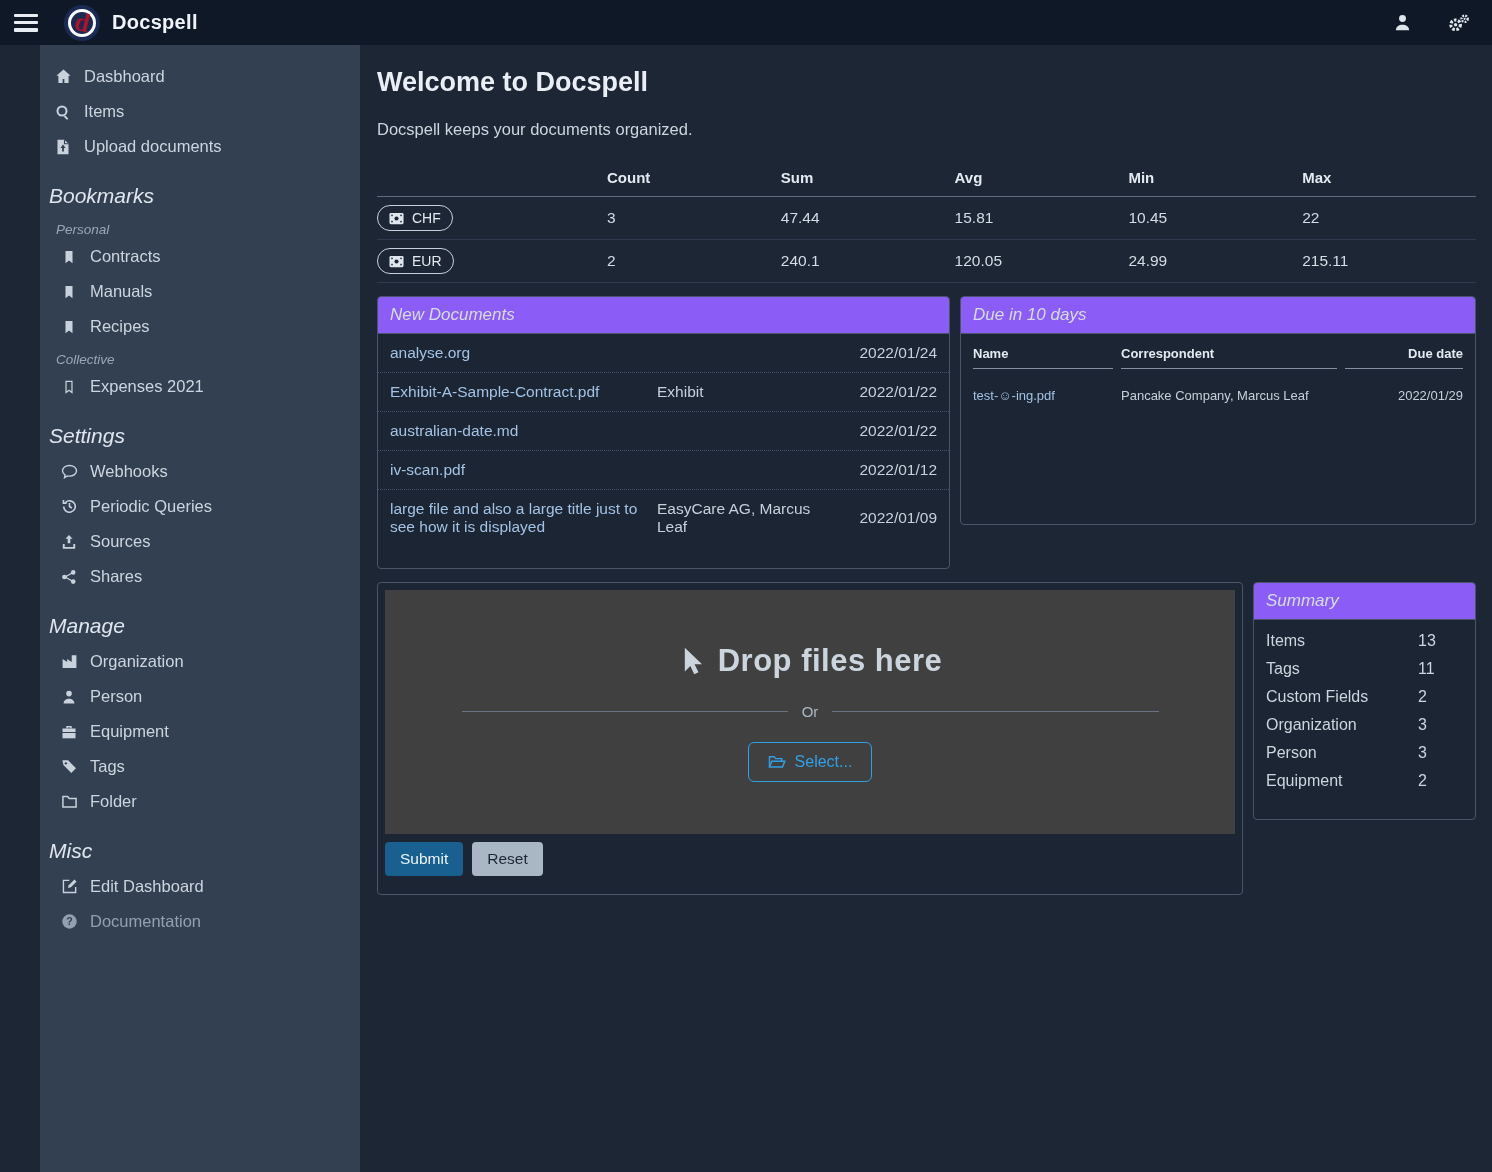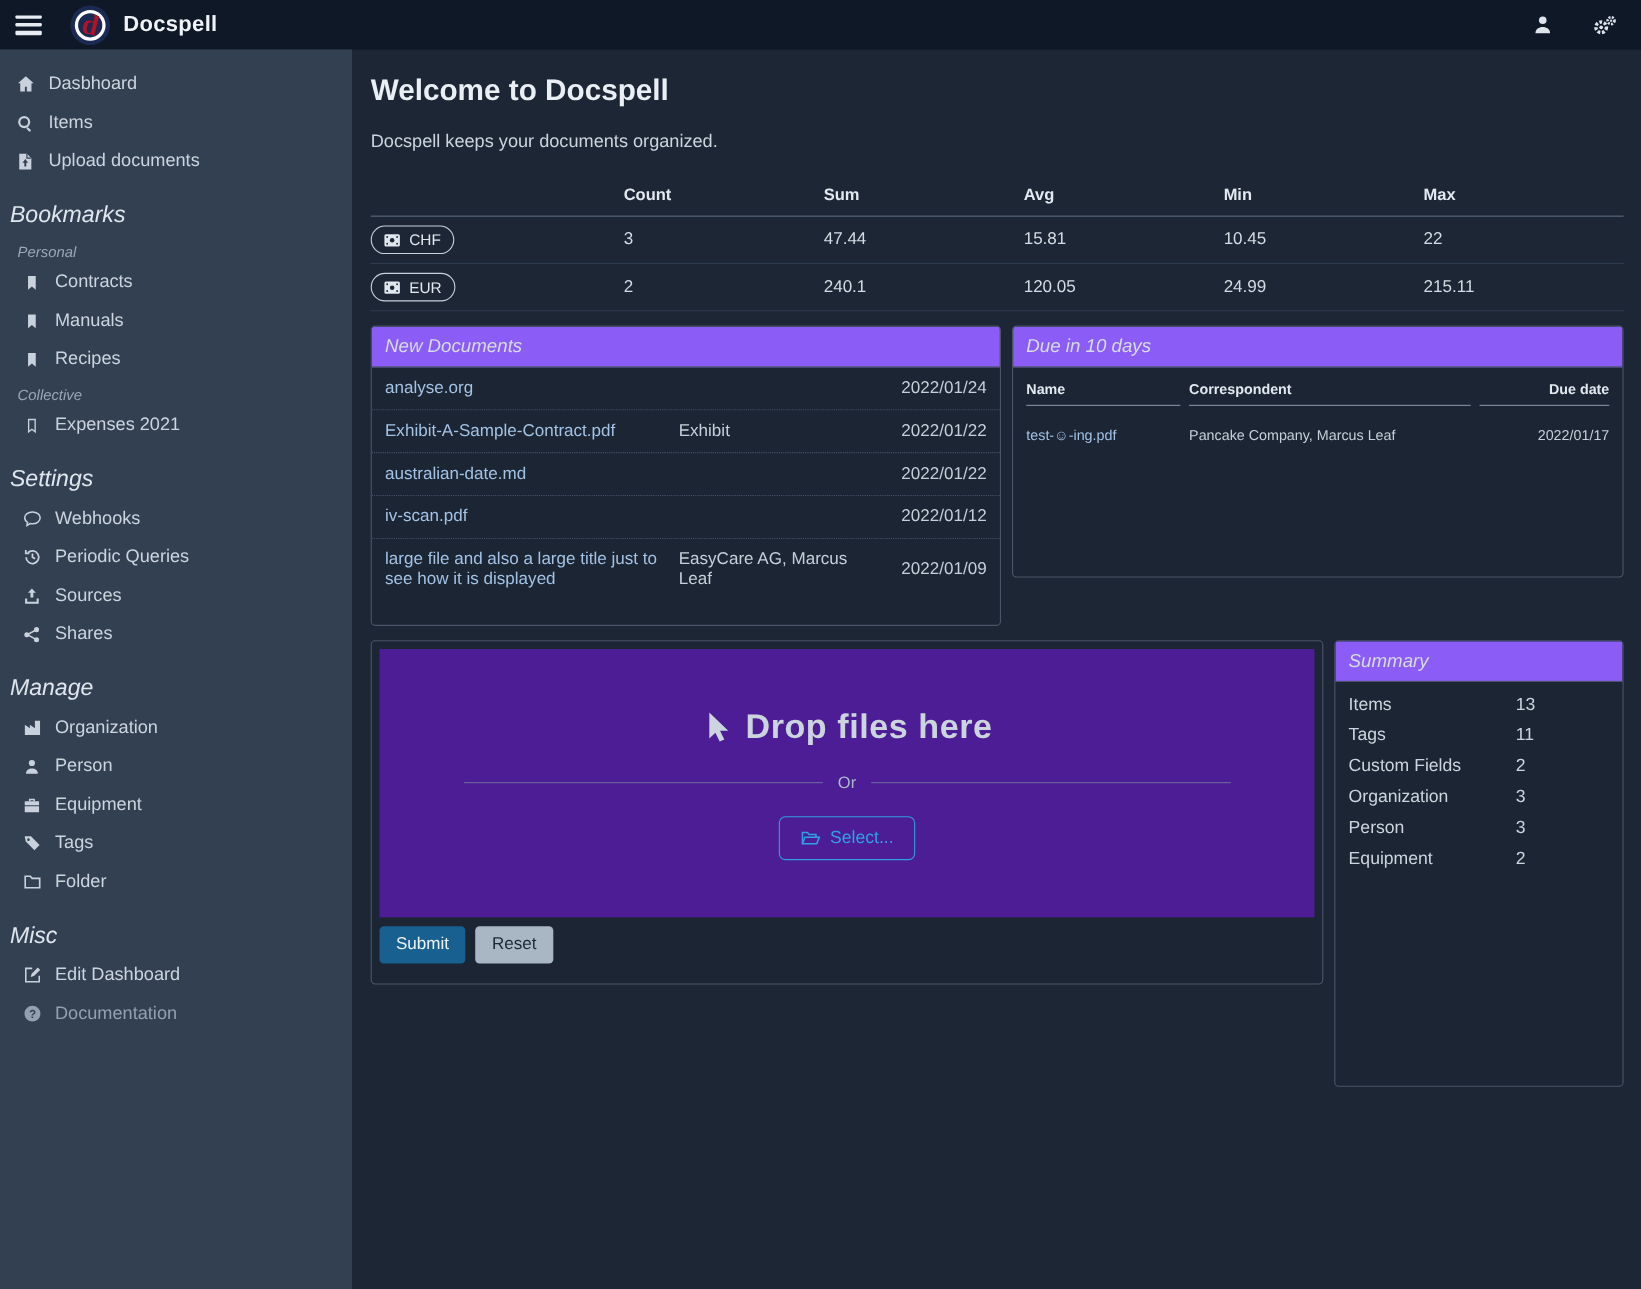--- a/index.html
+++ b/index.html
@@ -11,21 +11,21 @@
   .hamburger { width:24px; height:18px; display:flex; flex-direction:column; justify-content:space-between; cursor:pointer; margin-right:26px; }
   .hamburger span { display:block; height:3.2px; background:#e8edf3; border-radius:1px; }
   .logo { width:36px; height:36px; border-radius:50%; background:#1b2a52; display:flex; align-items:center; justify-content:center; margin-right:12px; position:relative; }
   .logo .ring { position:absolute; inset:4px; border:3px solid #fff; border-radius:50%; }
   .logo .d { position:relative; color:#b01226; font-family:"Liberation Serif", serif; font-weight:bold; font-size:26px; line-height:1; transform:rotate(14deg); }
   .nav-title { font-size:20px; font-weight:bold; color:#f0f4f8; letter-spacing:.3px; }
   .nav-right { margin-left:auto; display:flex; align-items:center; gap:34px; padding-right:8px; }
   .nav-icon { color:#dde4ec; cursor:pointer; display:flex; align-items:center; }
 
   
-  .shell { display:flex; height:1127px; }
+  .shell { display:flex; height:1127px;padding-left:40px; }
   .sidebar { width:320px; background:#334052; padding:14px 0 0 0; flex-shrink:0; }
   .main { flex:1; padding:14px 16px 0 17px; overflow:hidden; }
 
   
   .side-item { display:flex; align-items:center; gap:12px; padding:8px 14px; font-size:16.5px; color:#ccd5de; cursor:pointer; }
   .side-item .ic { width:18px; display:flex; justify-content:center; color:#c9d2dc; flex-shrink:0; }
   .side-section { font-style:italic; font-size:21px; color:#dfe6ee; padding:20px 14px 6px 9px; }
   .side-group { font-style:italic; font-size:13.5px; color:#9aa7b4; padding:8px 14px 2px 16px; }
   .side-item.indent { padding-left:20px; }
   .side-item.muted, .side-item.muted .ic { color:#92a0b0; }
@@ -56,31 +56,31 @@
   .doc-corr { color:#c6d0da; }
   .doc-date { color:#c6d0da; text-align:right; white-space:nowrap; }
 
   .due-grid { display:grid; grid-template-columns:140px 1fr 118px; gap:8px; padding:4px 12px 0 12px; font-size:13px; }
   .due-h { font-weight:bold; color:#e3e9f0; padding:8px 0 7px 0; border-bottom:1px solid #8391a3; }
   .due-h.r, .due-c.r { text-align:right; }
   .due-c { padding:11px 0 4px 0; color:#c6d0da; }
 
   
   .p-upload { width:866px; height:313px; padding:7px; }
-  .dropzone { background:#4c1d95; height:244px; display:flex; flex-direction:column; align-items:center; justify-content:center; gap:0; cursor:pointer; }
+  .dropzone { background:#404040; height:244px; display:flex; flex-direction:column; align-items:center; justify-content:center; gap:0; cursor:pointer; }
   .drop-label { display:flex; align-items:center; gap:14px; font-size:31px; font-weight:bold; color:#ccd5de; letter-spacing:.5px; }
   .or-row { display:flex; align-items:center; gap:14px; width:82%; margin:24px 0 22px 0; color:#aab8c6; font-size:15px; }
   .or-row .line { flex:1; height:1px; background:#7e90a4; opacity:.65; }
   .select-btn { display:inline-flex; align-items:center; gap:9px; background:transparent; border:1px solid #2f9fe0; color:#31a0e8; border-radius:6px; padding:10px 19px; font-size:16px; cursor:pointer; font-family:inherit; }
   .btn-row { display:flex; gap:9px; margin-top:8px; }
   .btn { border:none; border-radius:4px; font-size:15.5px; padding:8px 15px; cursor:pointer; font-family:inherit; }
   .btn.primary { background:#17608f; color:#eef3f8; }
   .btn.secondary { background:#a9b6c4; color:#1d2736; }
 
-  .p-summary { flex:1; height:406px; }
+  .p-summary { flex:1; height:238px; }
   .sum-row { display:grid; grid-template-columns:152px 1fr; padding:5px 12px; font-size:16px; color:#ccd5de; }
   .sum-body { padding-top:7px; }
 
   svg { display:block; }
 </style>
 </head>
 <body>
 
 <div class="navbar">
   <div class="hamburger">
@@ -382,21 +382,21 @@
     </div>
 
     <div class="panel p-due">
       <div class="panel-head">Due in 10 days</div>
       <div class="due-grid">
         <div class="due-h">Name</div>
         <div class="due-h">Correspondent</div>
         <div class="due-h r">Due date</div>
         <div class="due-c"><span class="doc-link">test-☺-ing.pdf</span></div>
         <div class="due-c">Pancake Company, Marcus Leaf</div>
-        <div class="due-c r">2022/01/17</div>
+        <div class="due-c r">2022/01/29</div>
       </div>
     </div>
   </div>
 
   <div class="panels-row">
     <div class="panel p-upload">
       <div class="dropzone">
         <div class="drop-label">
           <svg width="26" height="30" viewBox="0 0 16 18" fill="currentColor">
                 <path d="M4.2 0.8v14.6l3.4-3.3 2.4 5 2.6-1.2-2.4-4.9h4.6Z"></path>

